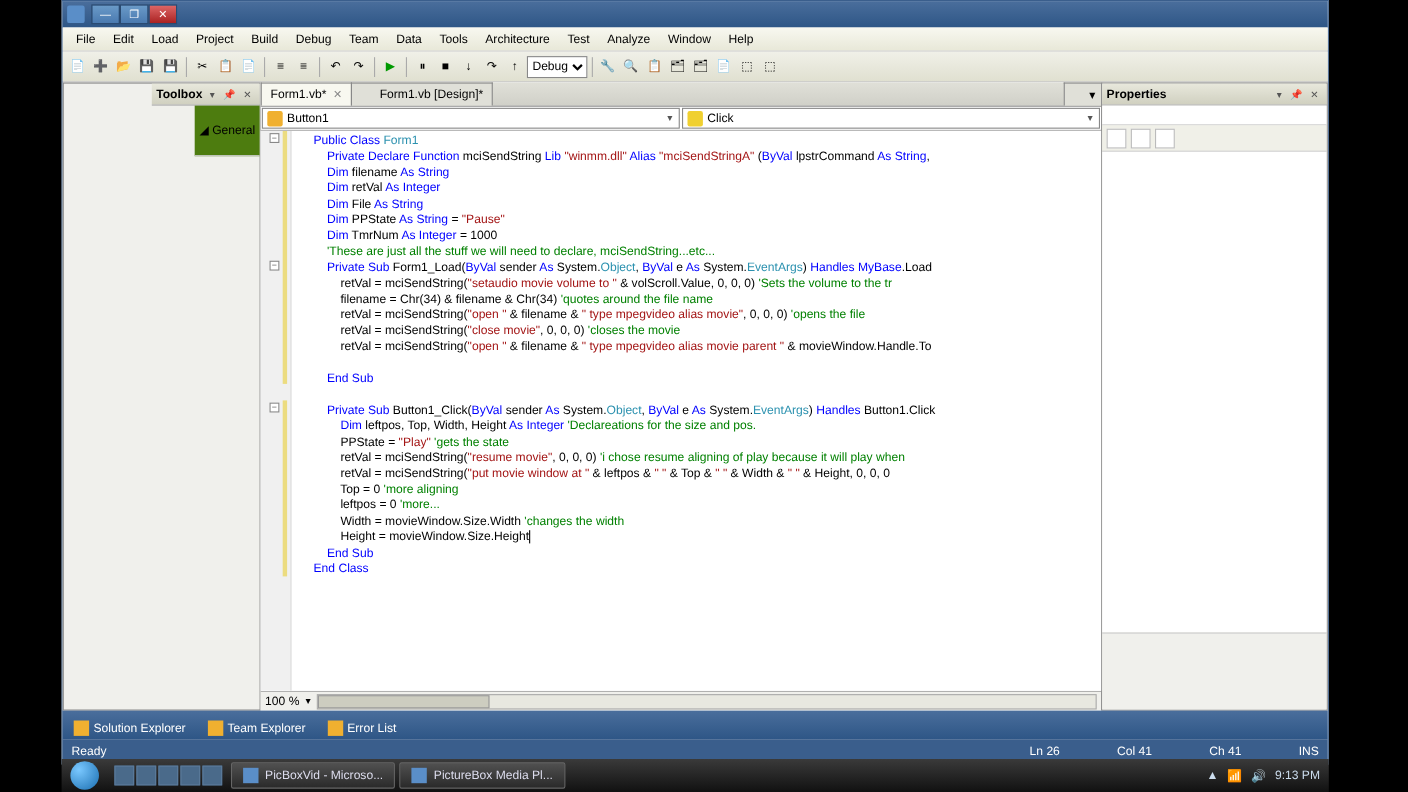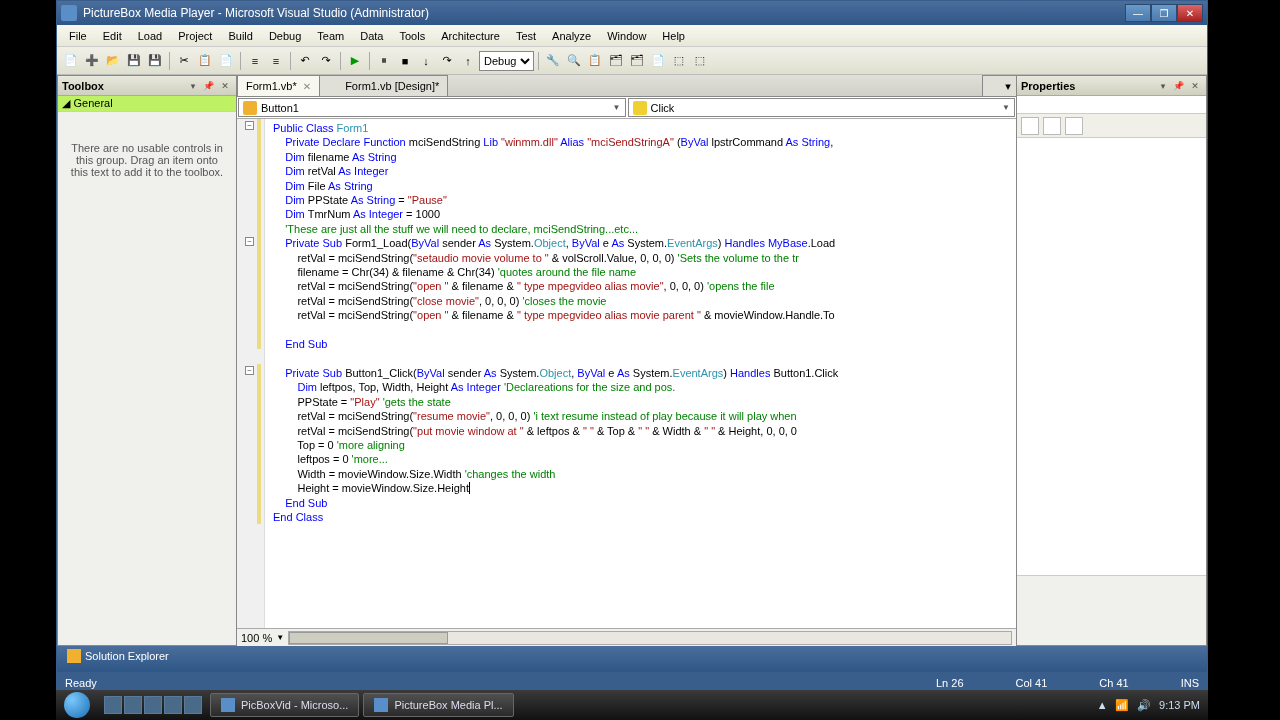--- a/index.html
+++ b/index.html
@@ -15,70 +15,69 @@
 .menubar span { padding:3px 8px; cursor:default; }
 .toolbar { height:28px; background:linear-gradient(#f0f0e8,#e0e0d0); display:flex; align-items:center; padding:0 4px; gap:1px; border-bottom:1px solid #bbb; }
 .tbtn { width:20px; height:20px; border:1px solid transparent; display:flex; align-items:center; justify-content:center; }
 .tdiv { width:1px; height:18px; background:#aaa; margin:0 3px; }
 .tsel { height:20px; font-size:11px; border:1px solid #888; background:#fff; }
 .mainrow { flex:1; display:flex; min-height:0; }
 .panel { background:#f0f0ec; display:flex; flex-direction:column; border:1px solid #888; }
 .panel-hdr { height:20px; background:linear-gradient(#e8e8dc,#d0d0c0); padding:0 4px; display:flex; align-items:center; border-bottom:1px solid #aaa; }
 .panel-hdr .t { flex:1; font-weight:bold; }
 .panel-hdr .pb { width:14px; height:14px; margin-left:2px; font-size:9px; display:flex; align-items:center; justify-content:center; color:#555; }
-.toolbox { width:180px; }
-.toolbox .cat { background:#bef264; padding:1px 4px; border-bottom:1px solid #ccc; }
+.toolbox { width:180px;align-items:flex-end; }
+.toolbox .cat { background:#4d7c0f; padding:16px 4px; border-bottom:1px solid #ccc; }
 .toolbox .empty { padding:30px 10px; text-align:center; color:#555; }
 .center { flex:1; display:flex; flex-direction:column; background:#fff; min-width:0; }
 .tabs { height:22px; background:linear-gradient(#e0e0d8,#d0d0c8); display:flex; border-bottom:1px solid #888; }
 .tab { padding:3px 8px; background:#f8f8f0; border:1px solid #888; border-bottom:none; display:flex; align-items:center; gap:6px; margin-right:-1px; }
 .tab.inactive { background:#e0e0d8;padding-left:25px; }
 .tab .x { color:#888; font-size:10px; }
 .combos { height:22px; display:flex; border-bottom:1px solid #aaa; }
 .combo { flex:1; background:#fff; border:1px solid #888; display:flex; align-items:center; padding:0 4px; margin:1px; }
 .combo .ci { width:14px; height:14px; background:#f0b030; margin-right:4px; border-radius:2px; }
 .combo .ci.ev { background:#f0d030; }
 .combo .dd { margin-left:auto; font-size:8px; color:#555; }
 .editor { flex:1; display:flex; background:#fff; font-family:Consolas,monospace; font-size:12px; overflow:hidden; position:relative; }
 .gutter { width:28px; background:#f0f0f0; border-right:1px solid #ddd; position:relative; }
 .fold { position:absolute; left:8px; width:9px; height:9px; border:1px solid #888; background:#fff; font-size:8px; line-height:7px; text-align:center; color:#555; }
 .chg { position:absolute; left:20px; width:4px; background:#ecdc80; }
-.code { flex:1; white-space:pre; padding:2px 8px; line-height:14.4px; overflow:hidden; }
+.code { flex:1; white-space:pre; padding:2px 20px; line-height:14.4px; overflow:hidden; }
 .kw { color:#0000ff; }
 .str { color:#a31515; }
 .com { color:#008000; }
 .typ { color:#2b91af; }
 .cursor { border-right:1px solid #000; }
 .zoombar { height:18px; background:#f0f0ec; border-top:1px solid #aaa; display:flex; align-items:center; padding:0 4px; gap:4px; }
 .hscroll { flex:1; height:14px; background:#e8e8e0; border:1px solid #aaa; position:relative; }
 .hscroll .thumb { position:absolute; left:0; top:0; height:100%; width:22%; background:#cdcdc0; border:1px solid #999; }
-.props { width:191px; }
+.props { width:206px; }
 .props .ptool { height:24px; background:#f0f0e8; border-bottom:1px solid #ccc; display:flex; align-items:center; gap:4px; padding:0 4px; }
 .props .ptool .pico { width:18px; height:18px; border:1px solid #bbb; background:#fff; }
-.tabsbottom { height:26px; background:linear-gradient(#4a6e9c,#2e5686); display:flex; align-items:flex-start; padding:0 4px; gap:8px;flex-direction:column; }
+.tabsbottom { height:26px; background:linear-gradient(#4a6e9c,#2e5686); display:flex; align-items:flex-end; padding:0 4px; gap:8px; }
 .btab { color:#fff; padding:3px 6px; display:flex; align-items:center; gap:4px; }
 .btab .bi { width:14px; height:14px; background:#f0b030; }
 .statusbar { height:22px; background:#3a5e8c; color:#fff; display:flex; align-items:center; padding:0 8px; }
 .statusbar .sl { margin-left:auto; display:flex; gap:52px; }
 .taskbar { position:absolute; left:56px; bottom:0; width:1152px; height:30px; background:linear-gradient(#3a3a3a,#111); display:flex; align-items:center; }
 .start { width:42px; height:30px; display:flex; align-items:center; justify-content:center; }
 .orb { width:26px; height:26px; border-radius:50%; background:radial-gradient(circle at 30% 30%,#7ac8ff,#1a6eb0); }
 .ql { display:flex; gap:2px; padding:0 6px; }
 .ql .qi { width:18px; height:18px; background:#4a6a8a; border:1px solid #5a7a9a; }
 .task { height:24px; padding:0 10px; background:linear-gradient(#505050,#2a2a2a); border:1px solid #666; color:#dde; display:flex; align-items:center; gap:6px; margin:0 2px; border-radius:2px; max-width:160px; }
 .task .ti { width:14px; height:14px; background:#5a8ec8; }
 .tray { margin-left:auto; display:flex; align-items:center; gap:8px; color:#cde; padding:0 8px; font-size:11px; }
 </style>
 </head>
 <body>
 
 <div class="app">
  <div class="titlebar">
   <span class="ico"></span>
-  <span class="title">PictureBox Media Player - Microsoft Visual Studio (Administrator)</span>
   <div class="winbtns">
    <div class="winbtn">―</div>
    <div class="winbtn">❐</div>
    <div class="winbtn close">✕</div>
   </div>
  </div>
  <div class="menubar">
   <span>File</span>
   <span>Edit</span>
   <span>Load</span>
@@ -132,21 +131,20 @@
 
  <div class="mainrow">
   <div class="panel toolbox">
    <div class="panel-hdr">
     <span class="t">Toolbox</span>
     <span class="pb">▾</span>
     <span class="pb">📌</span>
     <span class="pb">✕</span>
    </div>
    <div class="cat">◢ <span>General</span></div>
-   <div class="empty">There are no usable controls in this group. Drag an item onto this text to add it to the toolbox.</div>
   </div>
 
   <div class="center">
    <div class="tabs">
     <div class="tab">
             <span>Form1.vb*</span>
             <span class="x">✕</span>
           </div>
     <div class="tab inactive">
             <span>Form1.vb [Design]*</span>
@@ -187,21 +185,21 @@
         <span>filename = Chr(34) &amp; filename &amp; Chr(34) </span><span class="com">'quotes around the file name</span>
         <span>retVal = mciSendString(</span><span class="str">"open "</span><span> &amp; filename &amp; </span><span class="str">" type mpegvideo alias movie"</span><span>, 0, 0, 0) </span><span class="com">'opens the file</span>
         <span>retVal = mciSendString(</span><span class="str">"close movie"</span><span>, 0, 0, 0) </span><span class="com">'closes the movie</span>
         <span>retVal = mciSendString(</span><span class="str">"open "</span><span> &amp; filename &amp; </span><span class="str">" type mpegvideo alias movie parent "</span><span> &amp; movieWindow.Handle.To</span>
 
     <span class="kw">End Sub</span>
 
     <span class="kw">Private Sub </span><span>Button1_Click(</span><span class="kw">ByVal </span><span>sender </span><span class="kw">As </span><span>System.</span><span class="typ">Object</span><span>, </span><span class="kw">ByVal </span><span>e </span><span class="kw">As </span><span>System.</span><span class="typ">EventArgs</span><span>) </span><span class="kw">Handles </span><span>Button1.Click</span>
         <span class="kw">Dim </span><span>leftpos, Top, Width, Height </span><span class="kw">As Integer </span><span class="com">'Declareations for the size and pos.</span>
         <span>PPState = </span><span class="str">"Play" </span><span class="com">'gets the state</span>
-        <span>retVal = mciSendString(</span><span class="str">"resume movie"</span><span>, 0, 0, 0) </span><span class="com">'i text resume instead of play because it will play when</span>
+        <span>retVal = mciSendString(</span><span class="str">"resume movie"</span><span>, 0, 0, 0) </span><span class="com">'i chose resume aligning of play because it will play when</span>
         <span>retVal = mciSendString(</span><span class="str">"put movie window at "</span><span> &amp; leftpos &amp; </span><span class="str">" "</span><span> &amp; Top &amp; </span><span class="str">" "</span><span> &amp; Width &amp; </span><span class="str">" "</span><span> &amp; Height, 0, 0, 0</span>
         <span>Top = 0 </span><span class="com">'more aligning</span>
         <span>leftpos = 0 </span><span class="com">'more...</span>
         <span>Width = movieWindow.Size.Width </span><span class="com">'changes the width</span>
         <span>Height = movieWindow.Size.Height</span><span class="cursor"></span>
     <span class="kw">End Sub</span>
 <span class="kw">End Class</span></div>
    </div>
    <div class="zoombar">
     <span>100 %</span>

